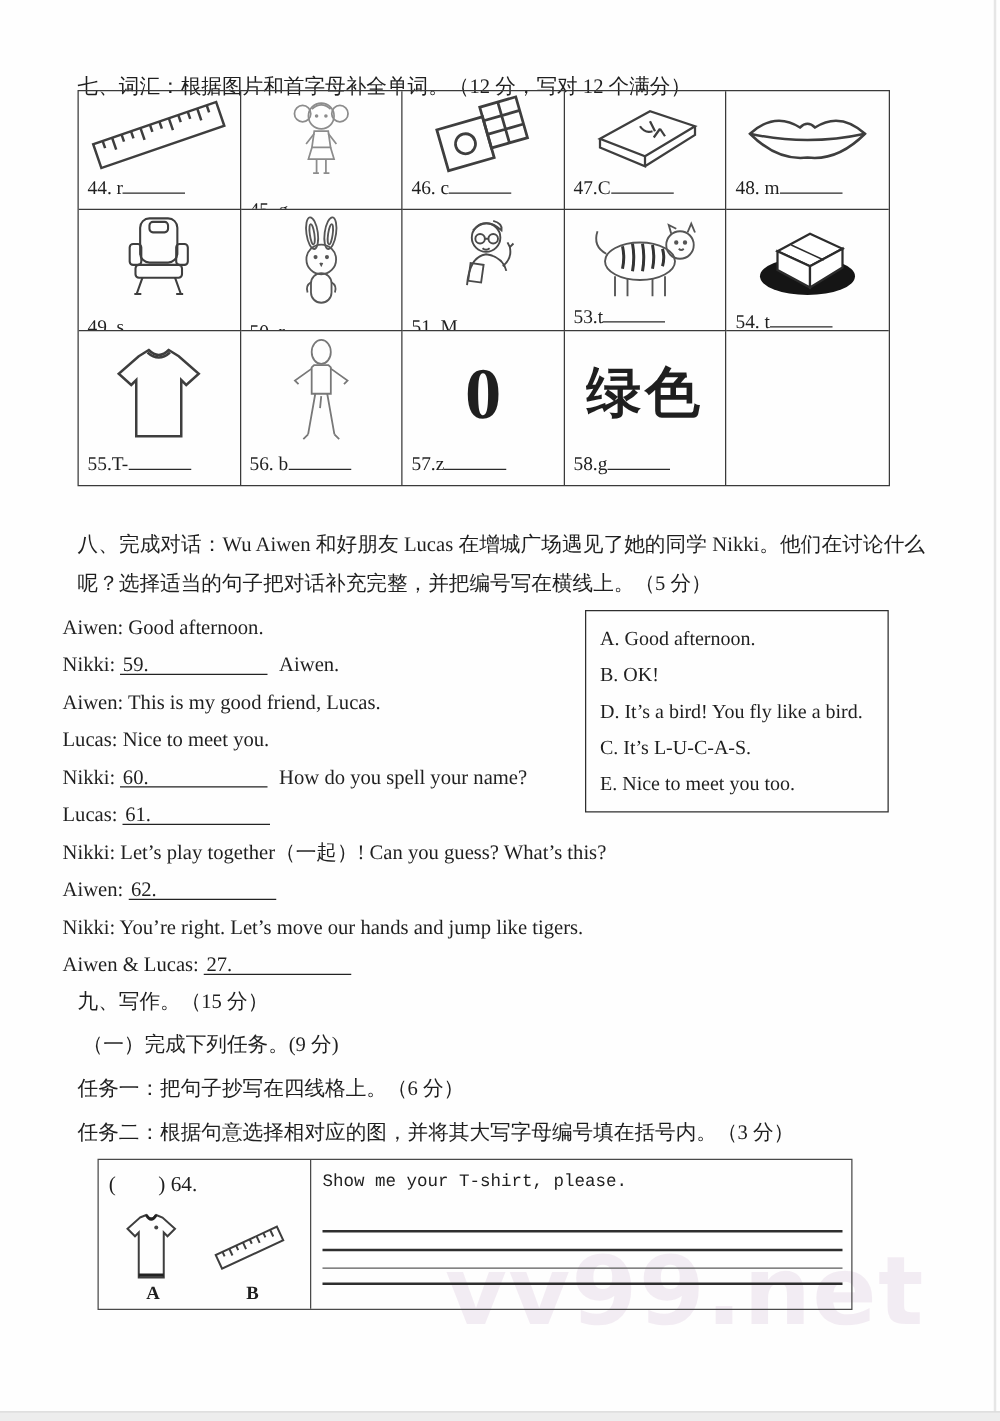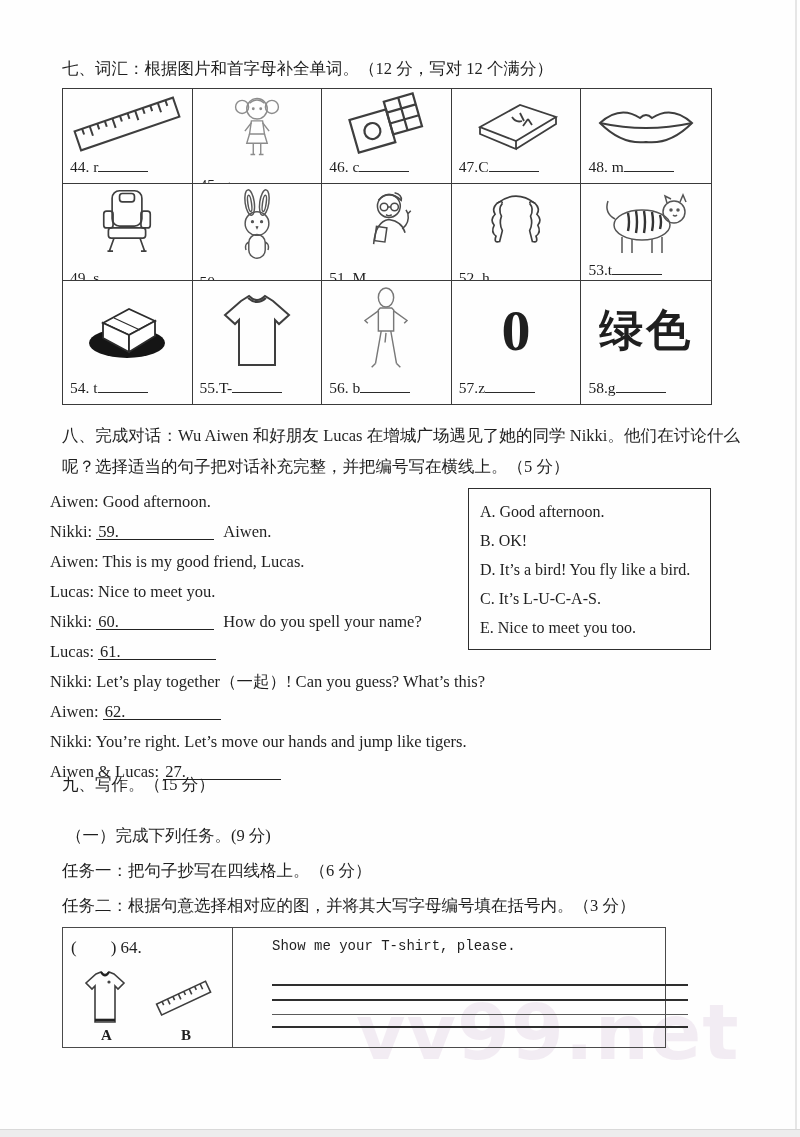--- a/index.html
+++ b/index.html
@@ -1,21 +1,21 @@
 <!DOCTYPE html>
 <html><head>
 <meta charset="utf-8">
 <style>
   html,body{margin:0;padding:0;background:#ffffff;}
   #page{position:relative;width:800px;height:1137px;background:#fefefe;overflow:hidden;
         font-family:"Liberation Serif","DejaVu Serif",serif;color:#1f1f1f;}
   .abs{position:absolute;}
   
   .s7-title{left:62px;top:58px;width:700px;font-size:16.5px;white-space:nowrap;}
-  .vtable{left:62px;top:88px;width:648px;height:315px;display:grid;
+  .vtable{left:62px;top:72px;width:648px;height:315px;display:grid;
           grid-template-columns:repeat(5,1fr);grid-template-rows:95px 97px 1fr;
           border:1.6px solid #3a3a3a;}
   .vcell{border-right:1.6px solid #3a3a3a;border-bottom:1.6px solid #3a3a3a;
          display:flex;flex-direction:column;overflow:hidden;background:transparent;}
   .vcell:nth-child(5n){border-right:none;}
   .vcell:nth-child(n+11){border-bottom:none;}
   .vimg{flex:1;display:flex;align-items:center;justify-content:center;padding-top:3px;}
   .vlab{height:27px;line-height:22px;padding-left:7px;font-size:15.5px;white-space:nowrap;}
   .cblank{display:inline-block;width:50px;height:13px;border-bottom:1.3px solid #2a2a2a;}
   .bigzero{font-size:58px;font-weight:bold;line-height:1;}
@@ -25,21 +25,21 @@
   .dialogue{left:50px;top:487px;font-size:16.5px;}
   .dlg{height:30px;line-height:30px;white-space:nowrap;}
   .blank{display:inline-block;min-width:116px;height:22px;border-bottom:1.4px solid #222;
          padding-left:2px;vertical-align:baseline;}
   .post{margin-left:9px;}
   .optbox{left:468px;top:488px;width:230px;height:152px;border:1.7px solid #2e2e2e;
           padding:8px 0 0 11px;font-size:16px;background:transparent;}
   .opt{height:29px;line-height:29px;white-space:nowrap;}
   
   .s9{font-size:16.5px;white-space:nowrap;}
-  .q64{left:62px;top:927px;width:602px;height:119px;border:1.6px solid #4a4a4a;display:flex;background:transparent;gap:30px;}
+  .q64{left:78px;top:927px;width:602px;height:119px;border:1.6px solid #4a4a4a;display:flex;background:transparent;}
   .q64-left{width:169px;border-right:1.6px solid #4a4a4a;position:relative;}
   .q64-right{flex:1;position:relative;}
   .paren{position:absolute;left:8px;top:10px;font-size:17px;white-space:pre;}
   .labAB{position:absolute;font-size:15px;font-weight:bold;}
   .sentence{position:absolute;left:9px;top:10px;font-size:14px;white-space:nowrap;font-family:Liberation Mono, monospace;}
   .wlines{position:absolute;left:9px;top:56px;width:416px;}
   .wl{height:0;}
   .wl1{border-top:2.6px solid #2e2e2e;}
   .wl2{border-top:2.6px solid #2e2e2e;margin-top:12.5px;}
   .wl3{border-top:1.3px solid #5a5a5a;margin-top:13px;}
@@ -197,35 +197,20 @@
                 <path d="M22,60 Q24,36 38,34 Q52,36 55,48"></path>
                 <rect x="24" y="42" width="11" height="15" transform="rotate(8 29 49)"></rect>
                 <path d="M52,44 Q60,38 58,28 M58,28 l-2,-4 M58,28 l3,-3"></path>
               </g>
             </svg>
       </span>
         </div>
       <div class="vlab"><span>51. M</span><span class="cblank"></span></div>
     </div>
 
-    <div class="vcell">
-      <div class="vimg">
-          <span>
-        <svg width="70" height="80" viewBox="0 0 70 88">
-              <g fill="none" stroke="#3e3e3e" stroke-width="1.8">
-                <path d="M14,18 Q35,2 56,18"></path>
-                <path d="M14,18 Q8,24 12,30 Q6,36 11,42 Q7,50 13,54 Q10,62 17,60 L20,48 Q16,40 19,32 Q15,24 20,18"></path>
-                <path d="M56,18 Q62,24 58,30 Q64,36 59,42 Q63,50 57,54 Q60,62 53,60 L50,48 Q54,40 51,32 Q55,24 50,18"></path>
-                <path d="M14,18 Q20,14 20,18 M56,18 Q50,14 50,18"></path>
-              </g>
-            </svg>
-      </span>
-        </div>
-      <div class="vlab"><span>52. h</span><span class="cblank"></span></div>
-    </div>
 
     <div class="vcell">
       <div class="vimg">
           <span>
         <svg width="92" height="72" viewBox="0 0 92 72">
               <g fill="none" stroke="#555555" stroke-width="1.5">
                 <ellipse cx="42" cy="38" rx="28" ry="15"></ellipse>
                 <circle cx="74" cy="25" r="11"></circle>
                 <path d="M67,16 l-2,-7 l6,3 M80,15 l3,-7 l3,7"></path>
                 <circle cx="71" cy="23" r="1" fill="#555555"></circle>
@@ -321,21 +306,21 @@
   </div>
 
   <div class="abs optbox">
     <div class="opt">A. Good afternoon.</div>
     <div class="opt">B. OK!</div>
     <div class="opt">D. It’s a bird! You fly like a bird.</div>
     <div class="opt">C. It’s L-U-C-A-S.</div>
     <div class="opt">E. Nice to meet you too.</div>
   </div>
 
-  <div class="abs s9" style="left:62px;top:774px;">九、写作。（15 分）</div>
+  <div class="abs s9" style="left:62px;top:790px;">九、写作。（15 分）</div>
   <div class="abs s9" style="left:66px;top:825px;">（一）完成下列任务。(9 分)</div>
   <div class="abs s9" style="left:62px;top:860px;">任务一：把句子抄写在四线格上。（6 分）</div>
   <div class="abs s9" style="left:62px;top:895px;">任务二：根据句意选择相对应的图，并将其大写字母编号填在括号内。（3 分）</div>
 
   <div class="abs q64">
     <div class="q64-left">
       <div class="paren">(        ) 64.</div>
       <span class="abs" style="left:19px;top:42px;">
         <svg width="46" height="58" viewBox="0 0 46 58">
             <g fill="none" stroke="#3e3e3e" stroke-width="1.6">

